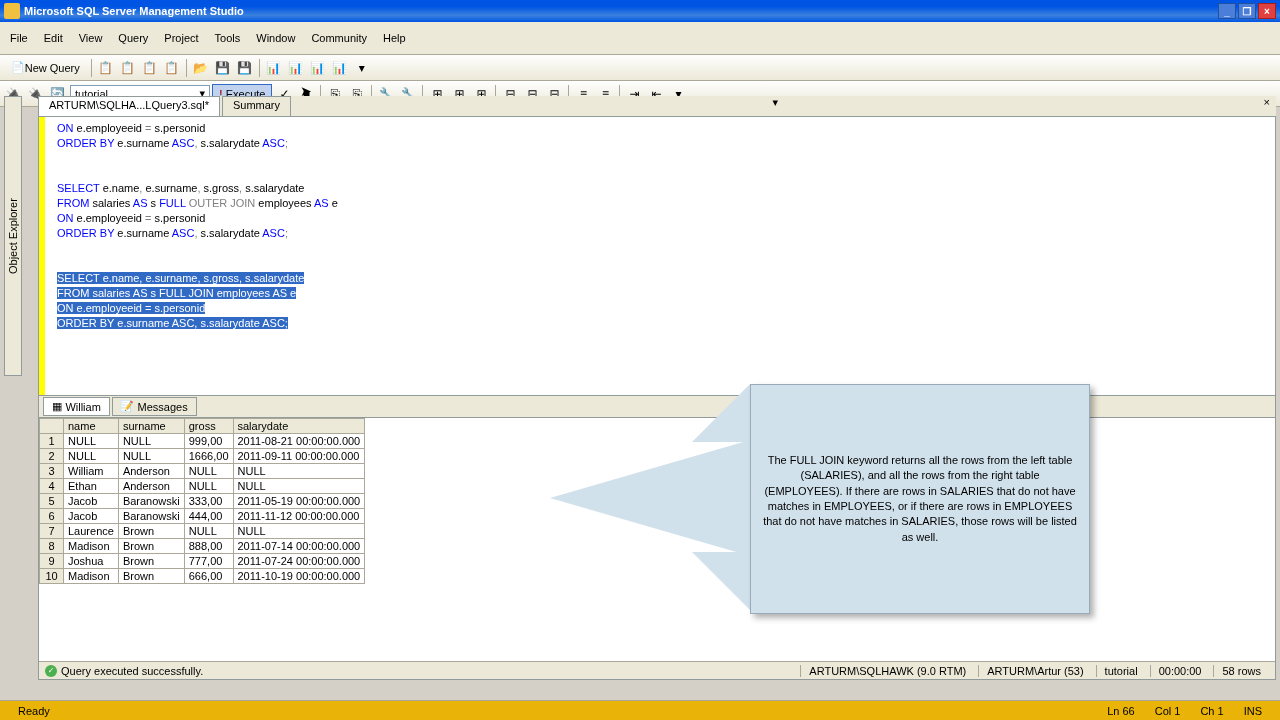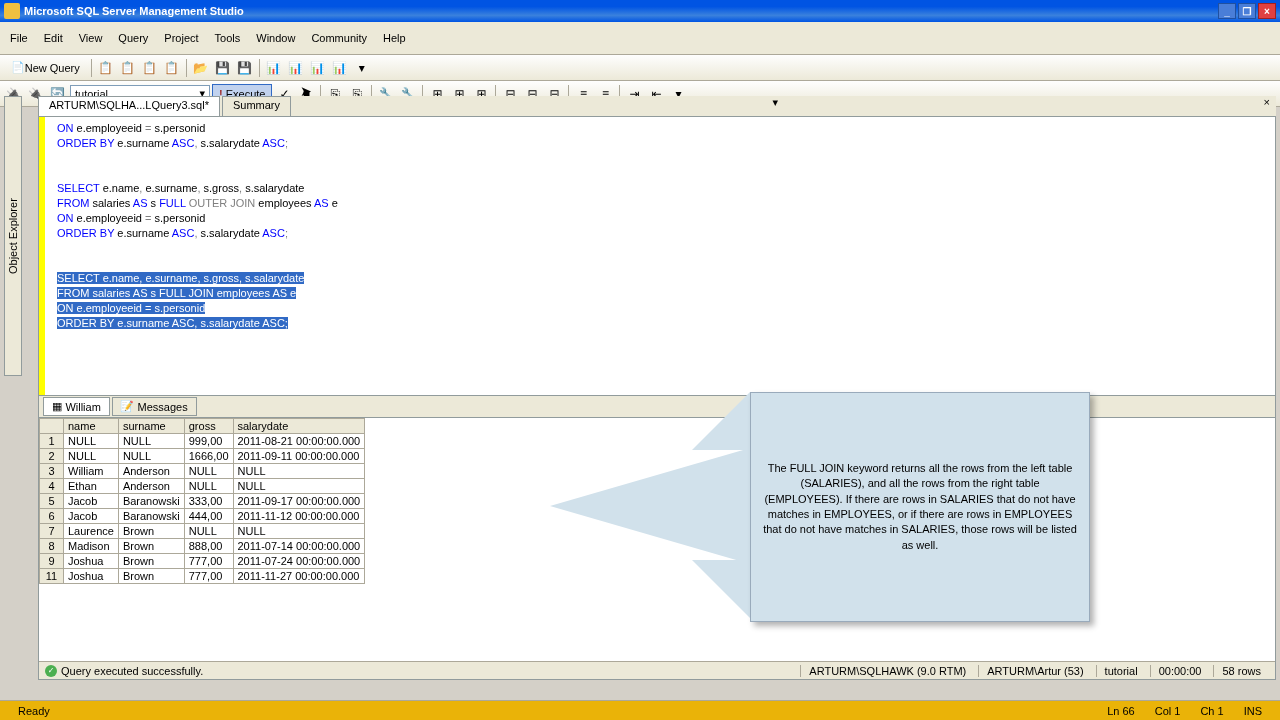--- a/index.html
+++ b/index.html
@@ -50,21 +50,21 @@
 table.grid th { background: #ece9d8; font-weight: normal; }
 table.grid .rowhead { background: #ece9d8; text-align: center; width: 24px; }
 .status-row { height: 18px; background: #ece9d8; border-top: 1px solid #aca899; display: flex; align-items: center; padding: 0 6px; gap: 4px; }
 .status-ok { width: 12px; height: 12px; border-radius: 50%; background: #4caf50; display: flex; align-items: center; justify-content: center; color: white; font-size: 8px; }
 .status-row .spacer { flex: 1; }
 .status-cell { padding: 0 8px; border-left: 1px solid #aca899; text-align: right; }
 
 .bottom-status { position: absolute; left: 0; right: 0; bottom: 0; height: 20px; background: #eab308; border-top: 1px solid #aca899; display: flex; align-items: center; padding: 0 8px; }
 .bottom-status .sitem { padding: 0 10px; }
 
-.callout { position: absolute; right: 190px; top: 392px; width: 540px; height: 230px; }
+.callout { position: absolute; right: 190px; top: 384px; width: 540px; height: 230px; }
 .callout .body { position: absolute; right: 0; top: 0; width: 340px; height: 230px; background: #d1e1eb; border: 1px solid #9ab; padding: 12px; font-size: 19px; font-family: Arial, sans-serif; text-align: center; line-height: 1.4; box-shadow: 4px 4px 6px rgba(0,0,0,0.3); display: flex; align-items: center; }
 .callout .arrow { position: absolute; left: 0; top: 56px; width: 0; height: 0; border-top: 58px solid transparent; border-bottom: 58px solid transparent; border-right: 200px solid #d1e1eb; }
 .callout .arrow-top { position: absolute; left: 142px; top: 0; width: 58px; height: 58px; background: #d1e1eb; clip-path: polygon(100% 0, 100% 100%, 0 100%); }
 .callout .arrow-bot { position: absolute; left: 142px; top: 168px; width: 58px; height: 58px; background: #d1e1eb; clip-path: polygon(0 0, 100% 0, 100% 100%); }
 
 .cursor-arrow { position: absolute; left: 300px; top: 83px; font-size: 14px; color: black; pointer-events: none; }
 </style>
 </head>
 <body>
 
@@ -226,21 +226,21 @@
               <td>Ethan</td>
               <td>Anderson</td>
               <td>NULL</td>
               <td>NULL</td>
             </tr>
             <tr>
               <td class="rowhead">5</td>
               <td>Jacob</td>
               <td>Baranowski</td>
               <td>333,00</td>
-              <td>2011-09-17 00:00:00.000</td>
+              <td>2011-05-19 00:00:00.000</td>
             </tr>
             <tr>
               <td class="rowhead">6</td>
               <td>Jacob</td>
               <td>Baranowski</td>
               <td>444,00</td>
               <td>2011-11-12 00:00:00.000</td>
             </tr>
             <tr>
               <td class="rowhead">7</td>
@@ -257,25 +257,25 @@
               <td>2011-07-14 00:00:00.000</td>
             </tr>
             <tr>
               <td class="rowhead">9</td>
               <td>Joshua</td>
               <td>Brown</td>
               <td>777,00</td>
               <td>2011-07-24 00:00:00.000</td>
             </tr>
             <tr>
-              <td class="rowhead">11</td>
-              <td>Joshua</td>
+              <td class="rowhead">10</td>
+              <td>Madison</td>
               <td>Brown</td>
-              <td>777,00</td>
-              <td>2011-11-27 00:00:00.000</td>
+              <td>666,00</td>
+              <td>2011-10-19 00:00:00.000</td>
             </tr>
           </tbody>
       </table>
     </div>
     <div class="status-row">
       <div class="status-ok">✓</div>
       <span>Query executed successfully.</span>
       <div class="spacer"></div>
       <span class="status-cell">ARTURM\SQLHAWK (9.0 RTM)</span>
       <span class="status-cell">ARTURM\Artur (53)</span>

